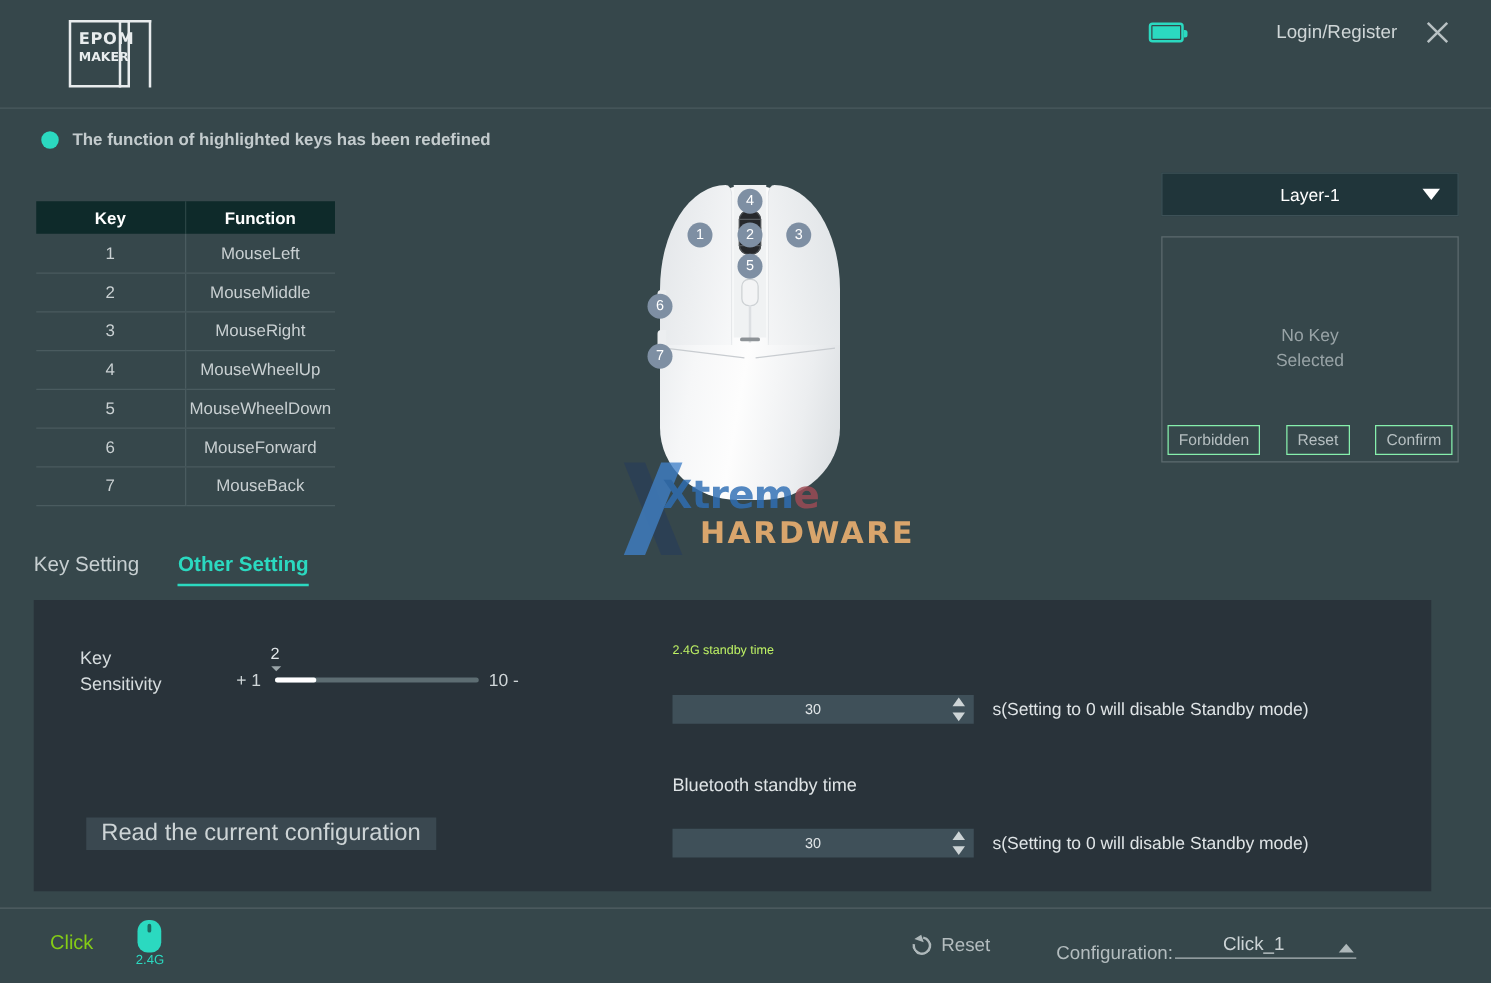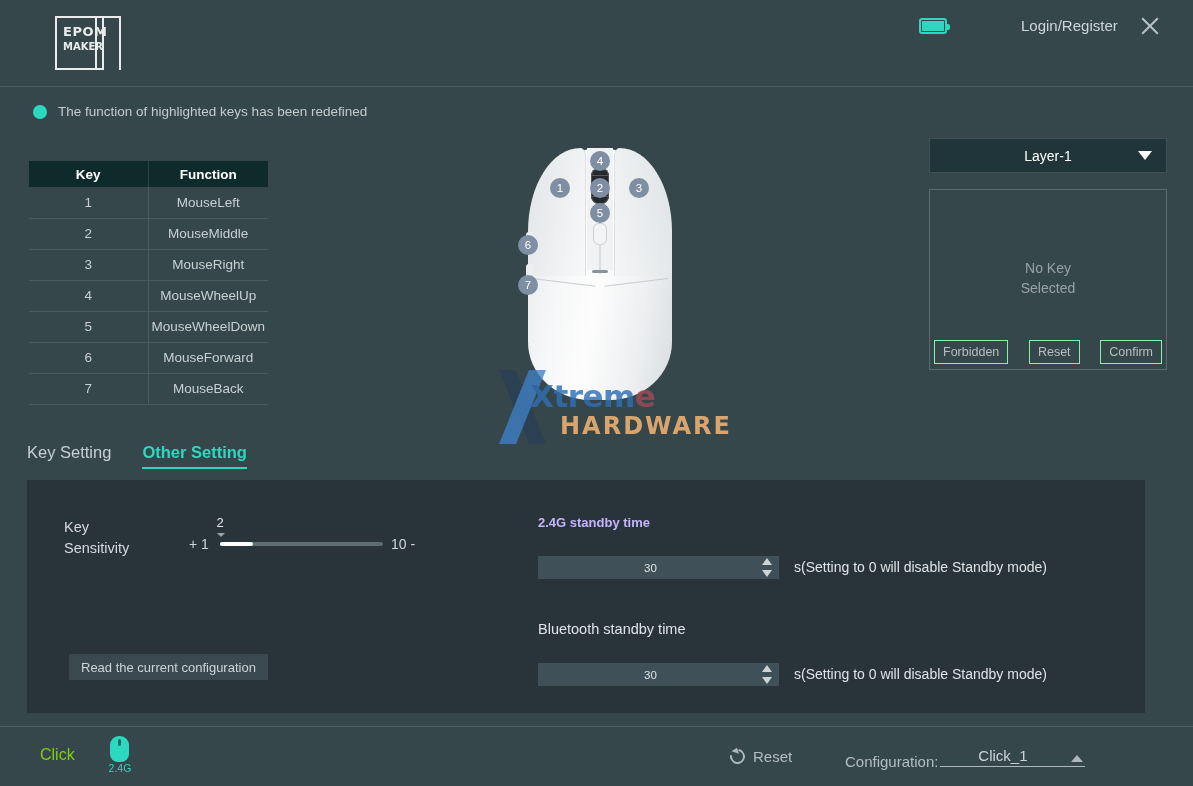--- a/index.html
+++ b/index.html
@@ -78,21 +78,21 @@
     position: absolute; left: 1136px; top: 12px; width: 28px; height: 28px; cursor: pointer;
   }
   .close-btn:before, .close-btn:after {
     content: ""; position: absolute; left: 3px; top: 13px; width: 22px; height: 2px; background: #b9c2c4;
   }
   .close-btn:before { transform: rotate(45deg); }
   .close-btn:after { transform: rotate(-45deg); }
 
   
   .notice {
-    position: absolute; left: 33px; top: 104px; display: flex; align-items: flex-end;
+    position: absolute; left: 33px; top: 104px; display: flex; align-items: flex-end; font-weight: bold;
   }
   .notice-dot {
     width: 14px; height: 14px; border-radius: 50%; background: #2bd9c0; margin-right: 11px;
   }
   .notice-text { font-size: 13.5px; color: #c3cbcd; }
 
   
   .keytable {
     position: absolute; left: 29px; top: 161px; width: 239px;
     border-collapse: collapse;
@@ -289,25 +289,25 @@
     font-size: 13px; color: #e3e8ea;
   }
   .slider-valcaret {
     position: absolute; left: 54px; top: 6px;
     width: 0; height: 0; border-left: 4px solid transparent;
     border-right: 4px solid transparent; border-top: 4px solid #9aa5a8;
   }
   .read-config-btn {
     position: absolute; left: 42px; top: 174px; height: 26px;
     background: #3a4850; border: none; color: #cdd4d6;
-    font-size: 13px; font-family: "Liberation Sans", sans-serif;
+    font-size: 19px; font-family: "Liberation Sans", sans-serif;
     padding: 0 12px; cursor: pointer;
   }
 
-  .std-label-1 { position: absolute; left: 511px; top: 35px; font-size: 13px; color: #c4b5fd; font-weight: bold; }
+  .std-label-1 { position: absolute; left: 511px; top: 35px; font-size: 10px; color: #bef264; }
   .std-label-2 { position: absolute; left: 511px; top: 141px; font-size: 14.5px; color: #dfe4e6; }
   .spin {
     position: absolute; width: 241px; height: 23px;
     background: #3f5059; border: none;
   }
   .spin.s1 { left: 511px; top: 76px; }
   .spin.s2 { left: 511px; top: 183px; }
   .spin-val {
     position: absolute; left: 0; top: 0; width: 225px; height: 23px;
     display: flex; align-items: center; justify-content: center;

